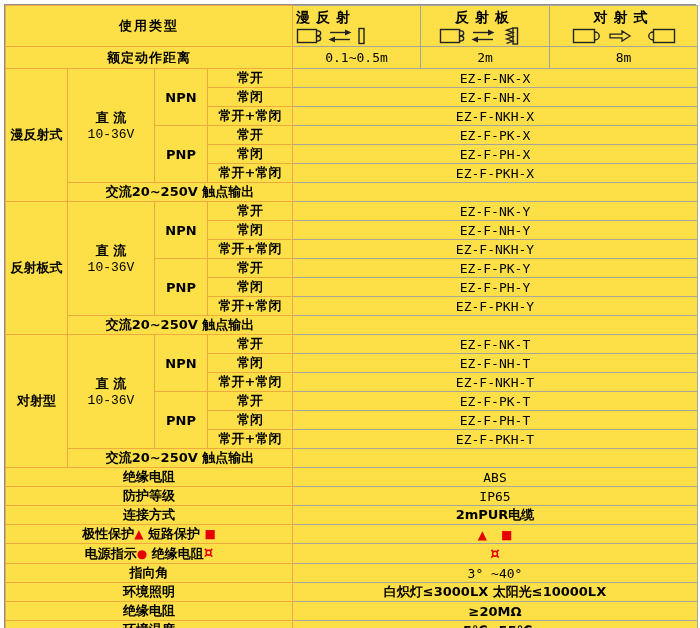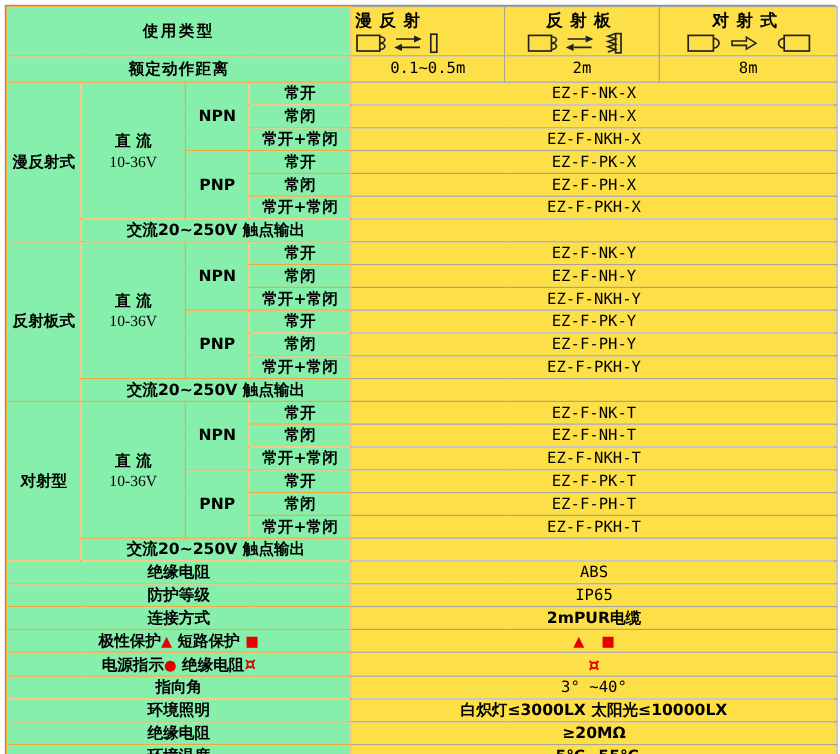--- a/index.html
+++ b/index.html
@@ -1,33 +1,33 @@
 <!DOCTYPE html>
 <html><head>
 <meta charset="utf-8">
 <style>
   html,body{margin:0;padding:0;background:#ffffff;width:700px;font-family:"DejaVu Sans",sans-serif;}
   .frame{width:692px;margin:4px auto 0 auto;border:1px solid #8f8f8f;background:#ffffff;padding-bottom:6px;box-sizing:border-box;}
   table.t{table-layout:fixed;border-collapse:collapse;width:100%;}
   td{border:1px solid #a8a49a;text-align:center;vertical-align:middle;padding:0;overflow:hidden;white-space:nowrap;color:#000;}
-  td.b{background:#86efac;border-color:#efa93f;font-weight:bold;font-size:13px;}
+  td.b{background:#fde047;border-color:#efa93f;font-weight:bold;font-size:13px;}
   td.w{background:#fde047;}
   tr.h1{height:41px;}
   tr.h2{height:22px;}
   tr.hm{height:16px;}
   .big{font-size:17px;letter-spacing:2px;}
   .big2{font-size:16px;letter-spacing:1px;}
   .typehead{font-size:14px;font-weight:bold;letter-spacing:6px;line-height:15px;}
   .ta-l{text-align:left;padding-left:3px;}
   .mono{font-family:"DejaVu Sans Mono",monospace;font-size:13px;font-weight:normal;}
   .valz{font-size:13px;font-weight:bold;}
   .red{color:#e60000;}
   .sym{font-size:12px;}
   .sym-big{font-size:15px;font-weight:bold;}
-  .dc2{font-family:Liberation Serif, serif;font-weight:normal;font-size:13px;}
+  .dc2{font-family:Liberation Mono, monospace;font-weight:normal;font-size:13px;}
   .iconrow{display:block;height:20px;line-height:0;}
   svg{vertical-align:top;}
   .gap{display:inline-block;width:14px;}
 </style>
 </head>
 <body>
 
 <div class="frame">
 <table class="t">
 <colgroup>

